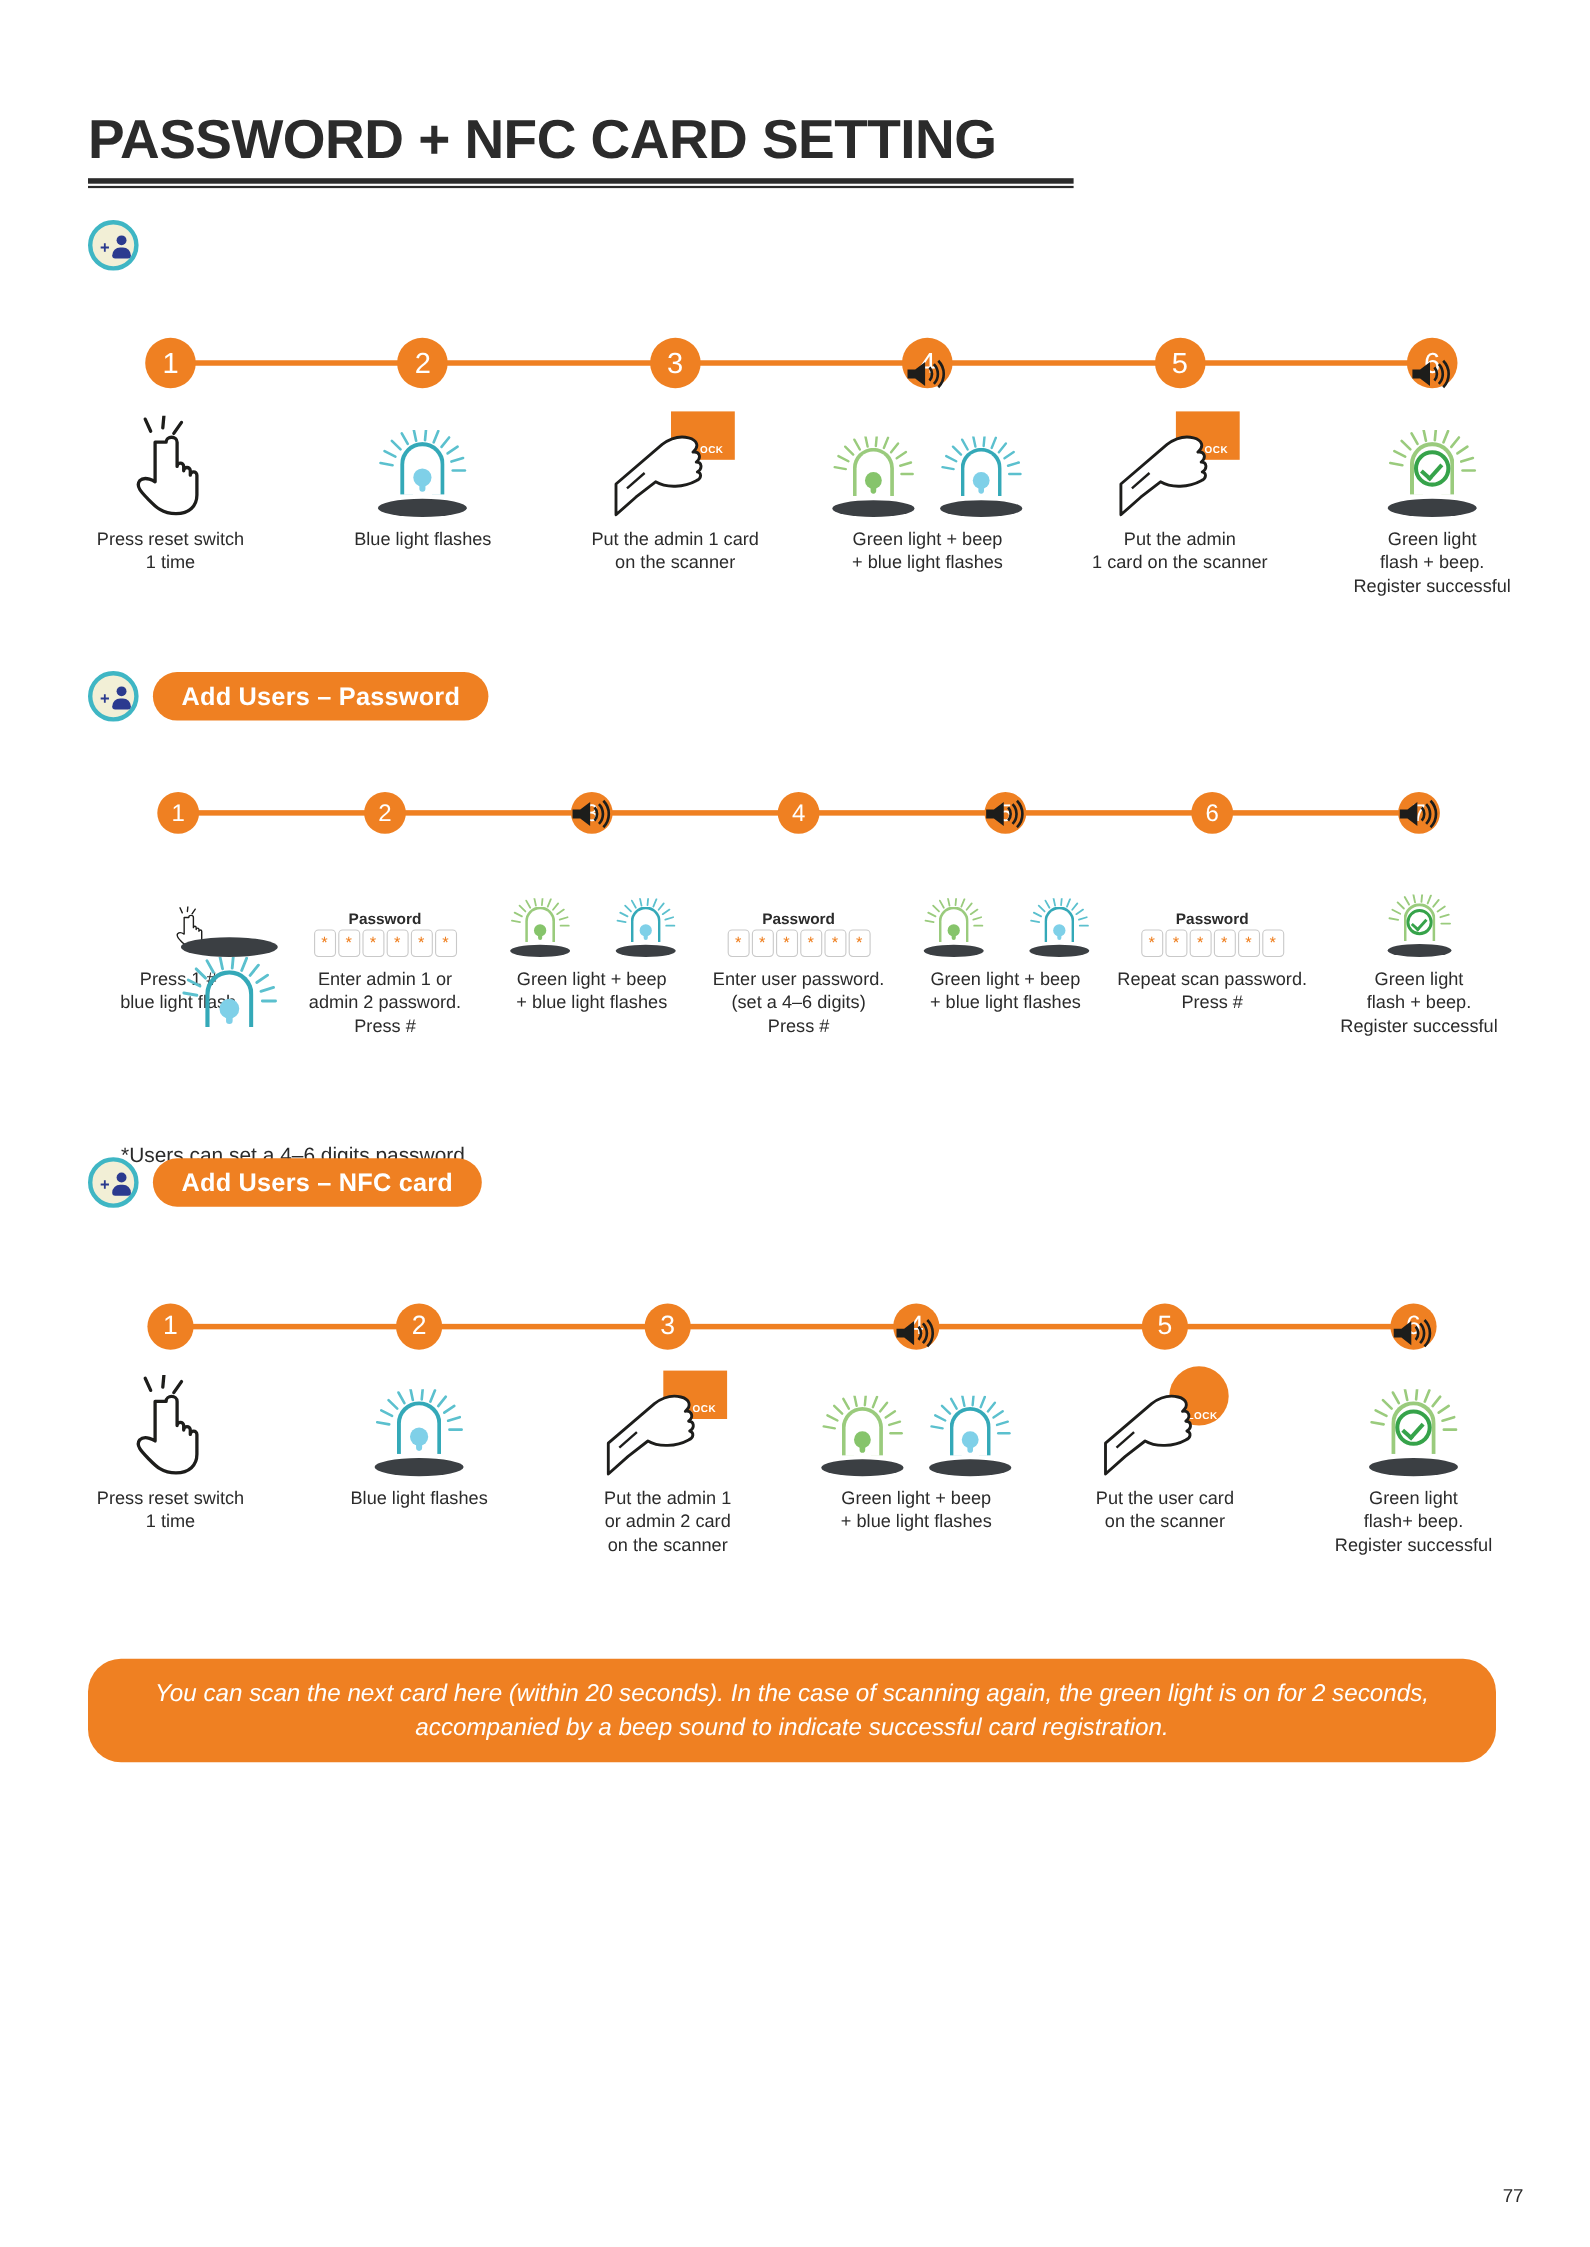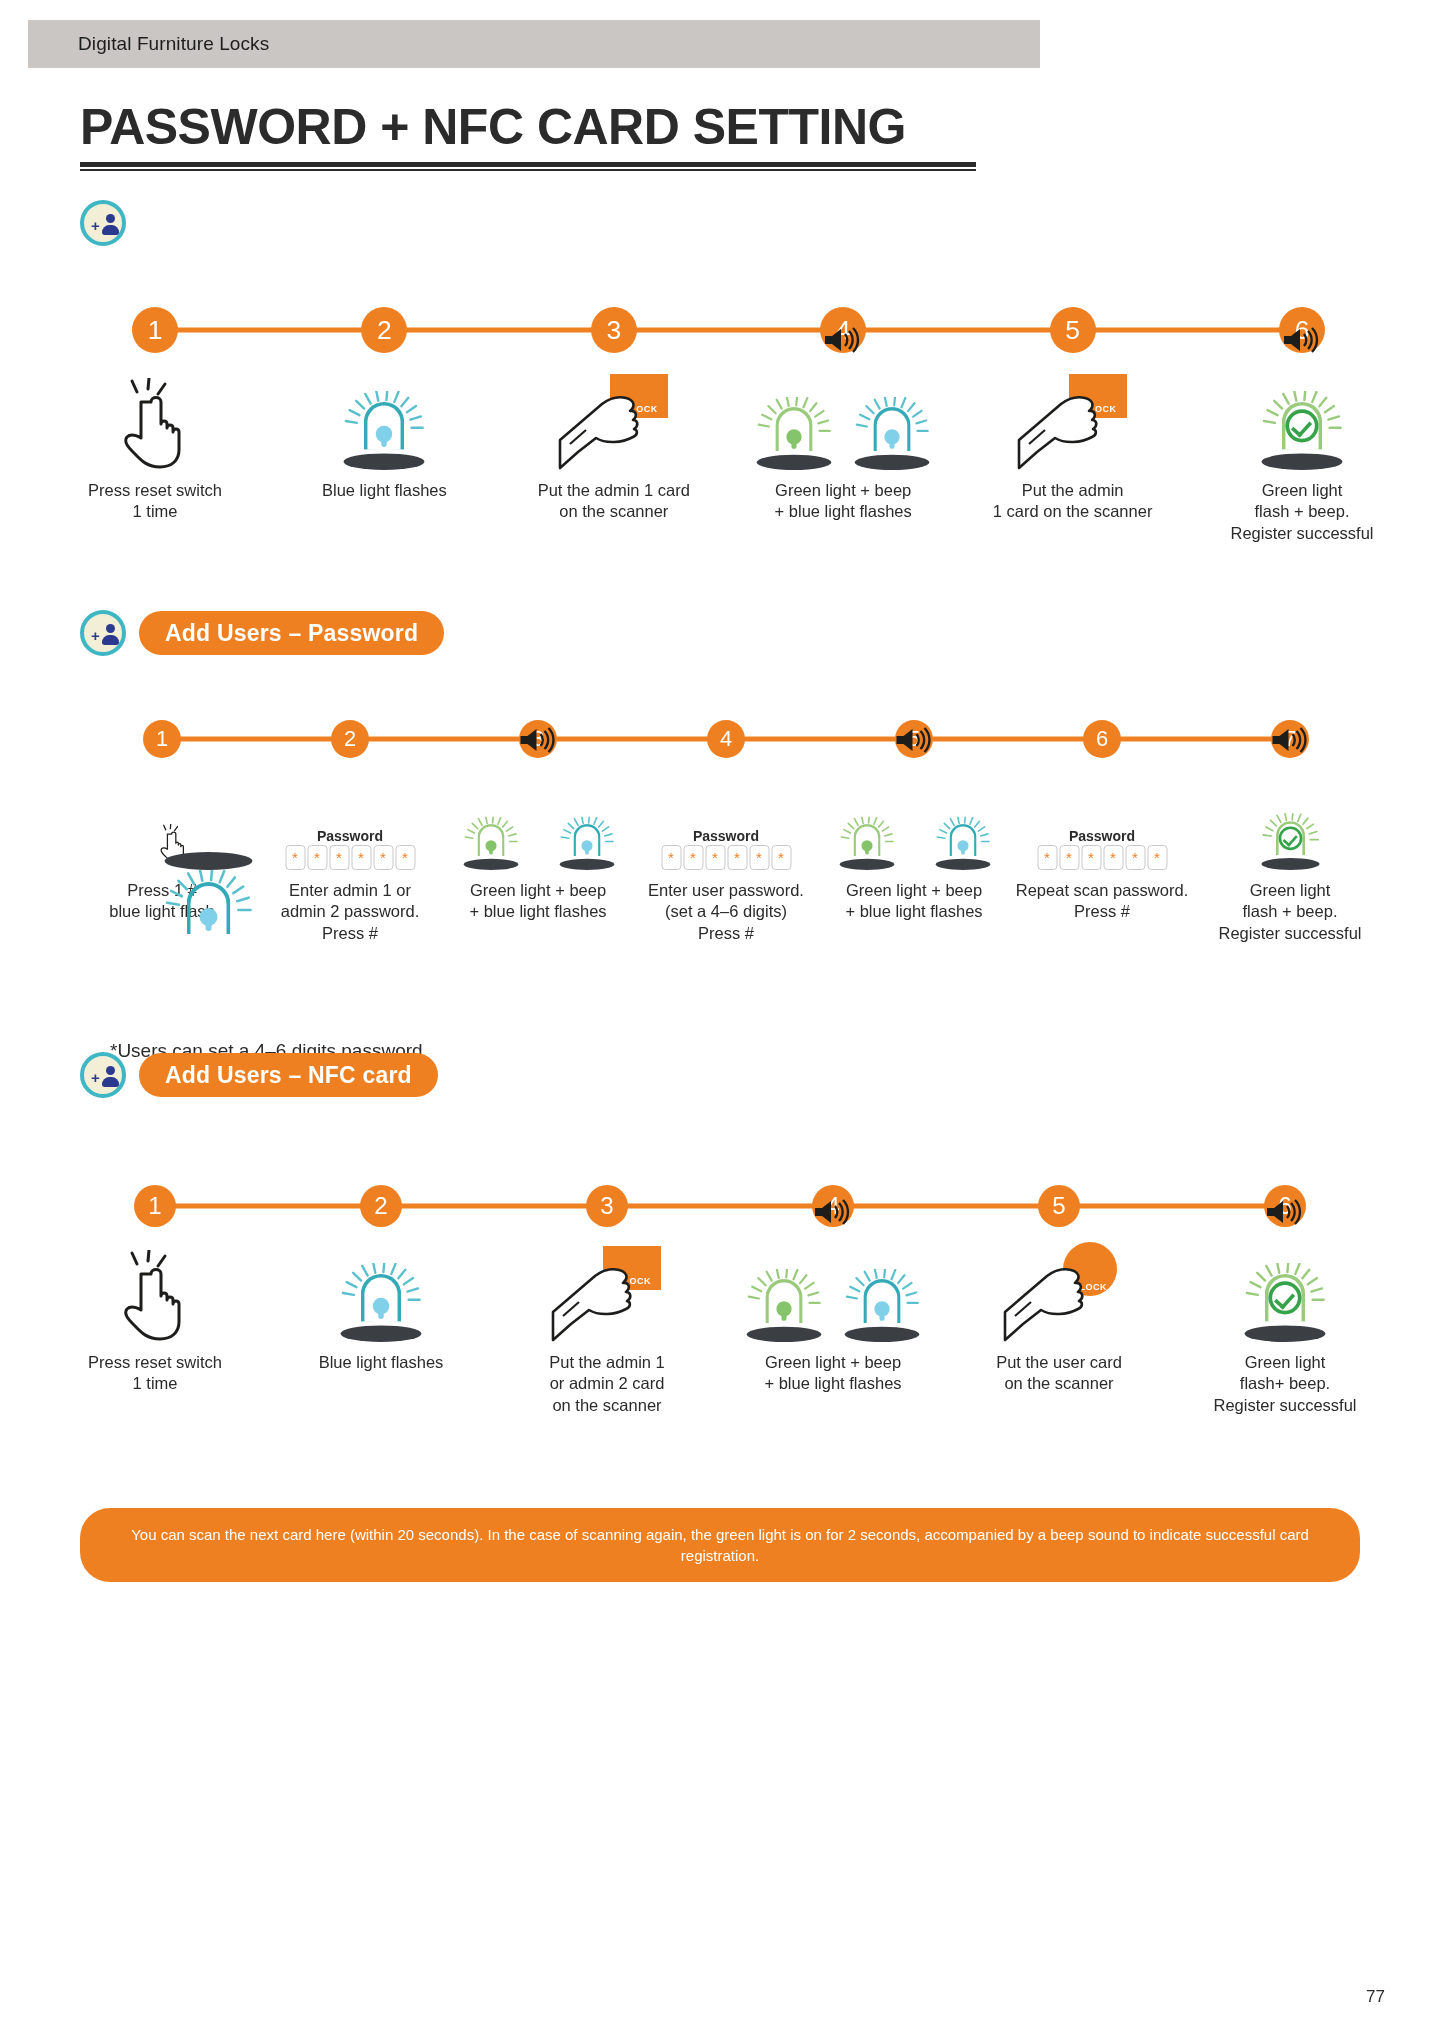--- a/index.html
+++ b/index.html
@@ -165,34 +165,31 @@
   
   .note{
     position:absolute;font-size:19px;color:#2b2b2b;
   }
 
   
   .banner{
     position:absolute;left:80px;top:1508px;width:1280px;
     background:#ef8022;border-radius:30px;
     padding:16px 40px;box-sizing:border-box;
-    color:#fff;font-size:15px;line-height:1.4;text-align:center;
+    color:#fff;font-size:22px;line-height:1.4;text-align:center;font-style:italic;
   }
 
   .page-no{
     position:absolute;right:60px;bottom:36px;font-size:17px;color:#2b2b2b;
   }
 </style>
 </head>
 <body>
 
 <div class="header">
-  <div class="header-left">
-    <span>Digital Furniture Locks</span>
-  </div>
 </div>
 
 <div class="page-title">PASSWORD + NFC CARD SETTING</div>
 <div class="title-rule"></div>
 
 <div id="sections-root">
     <div class="sec-head" style="left:80px;top:200px;">
       <span class="sec-badge">
         <span class="b-plus">+</span>
         <span class="b-head"></span>

